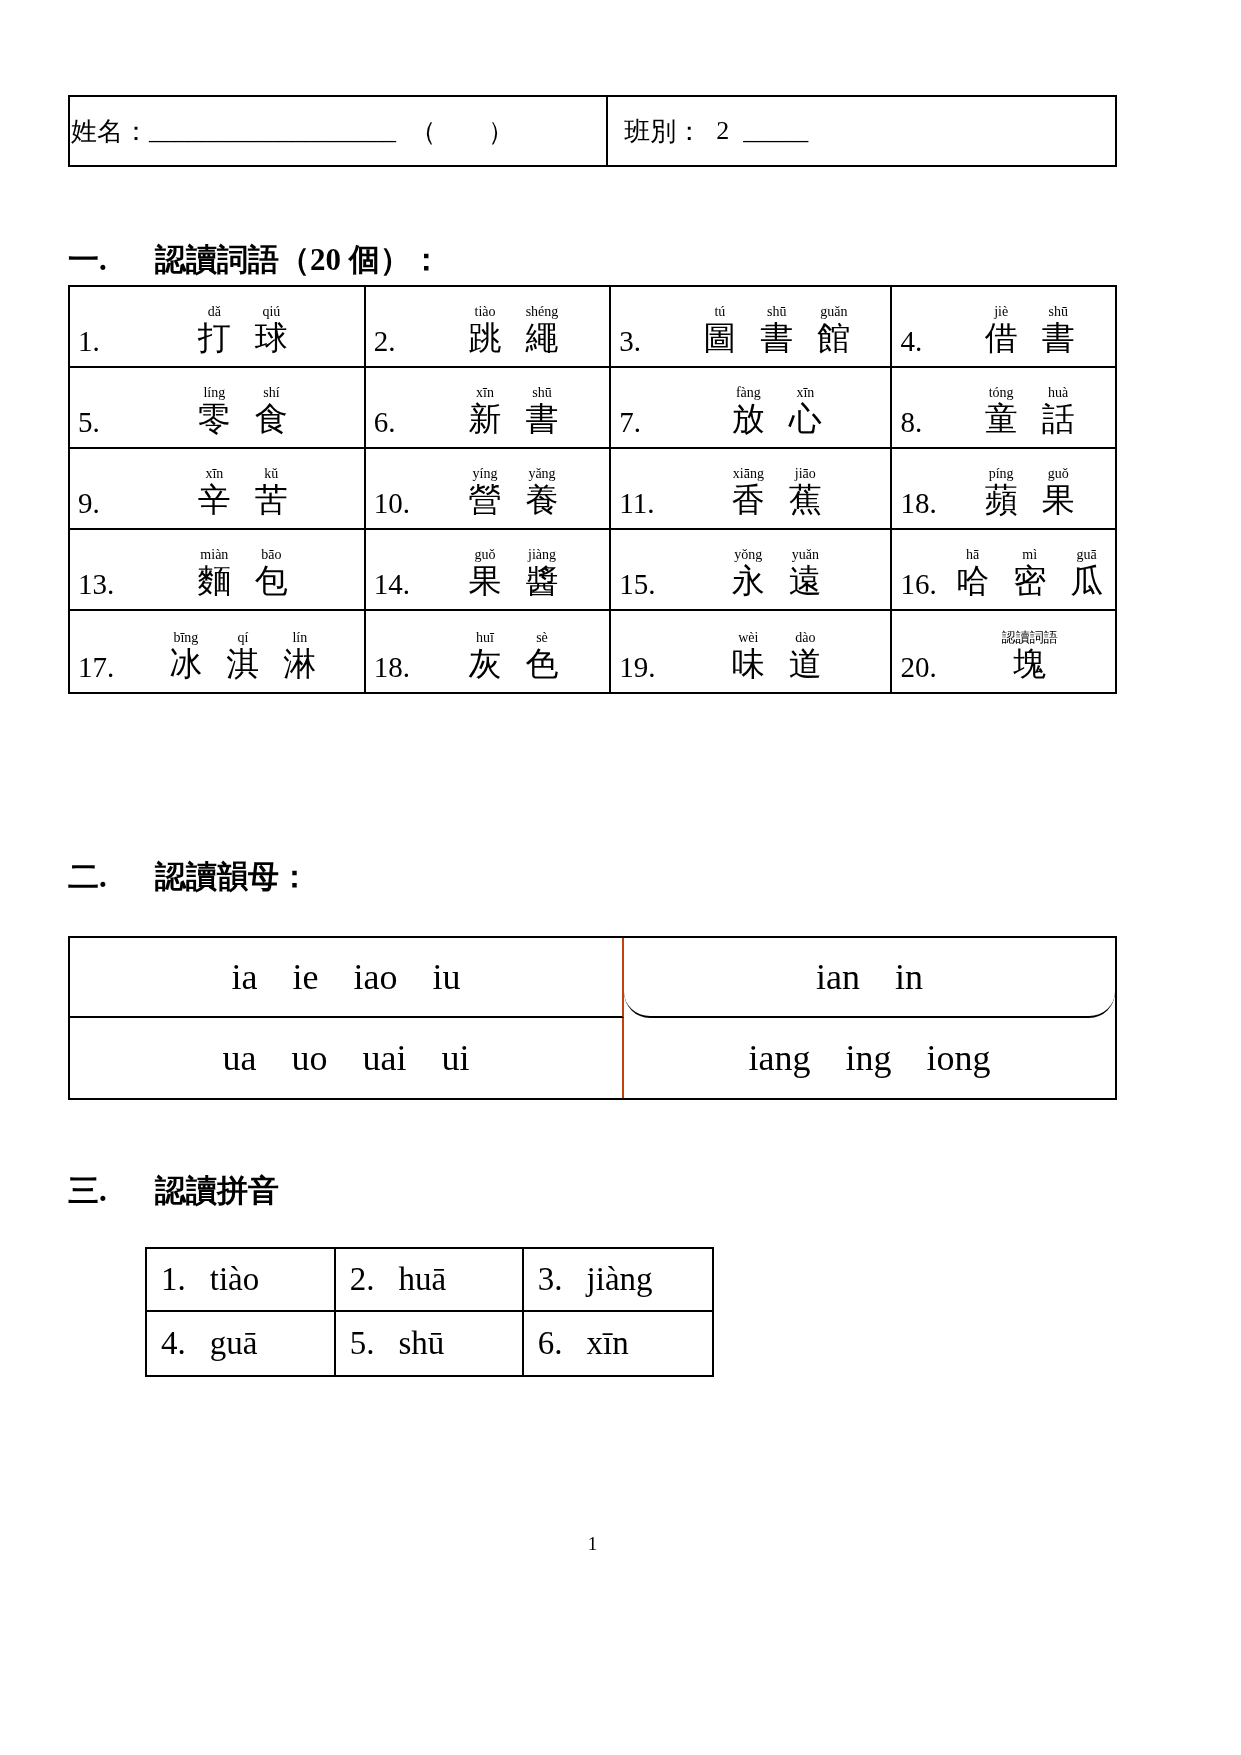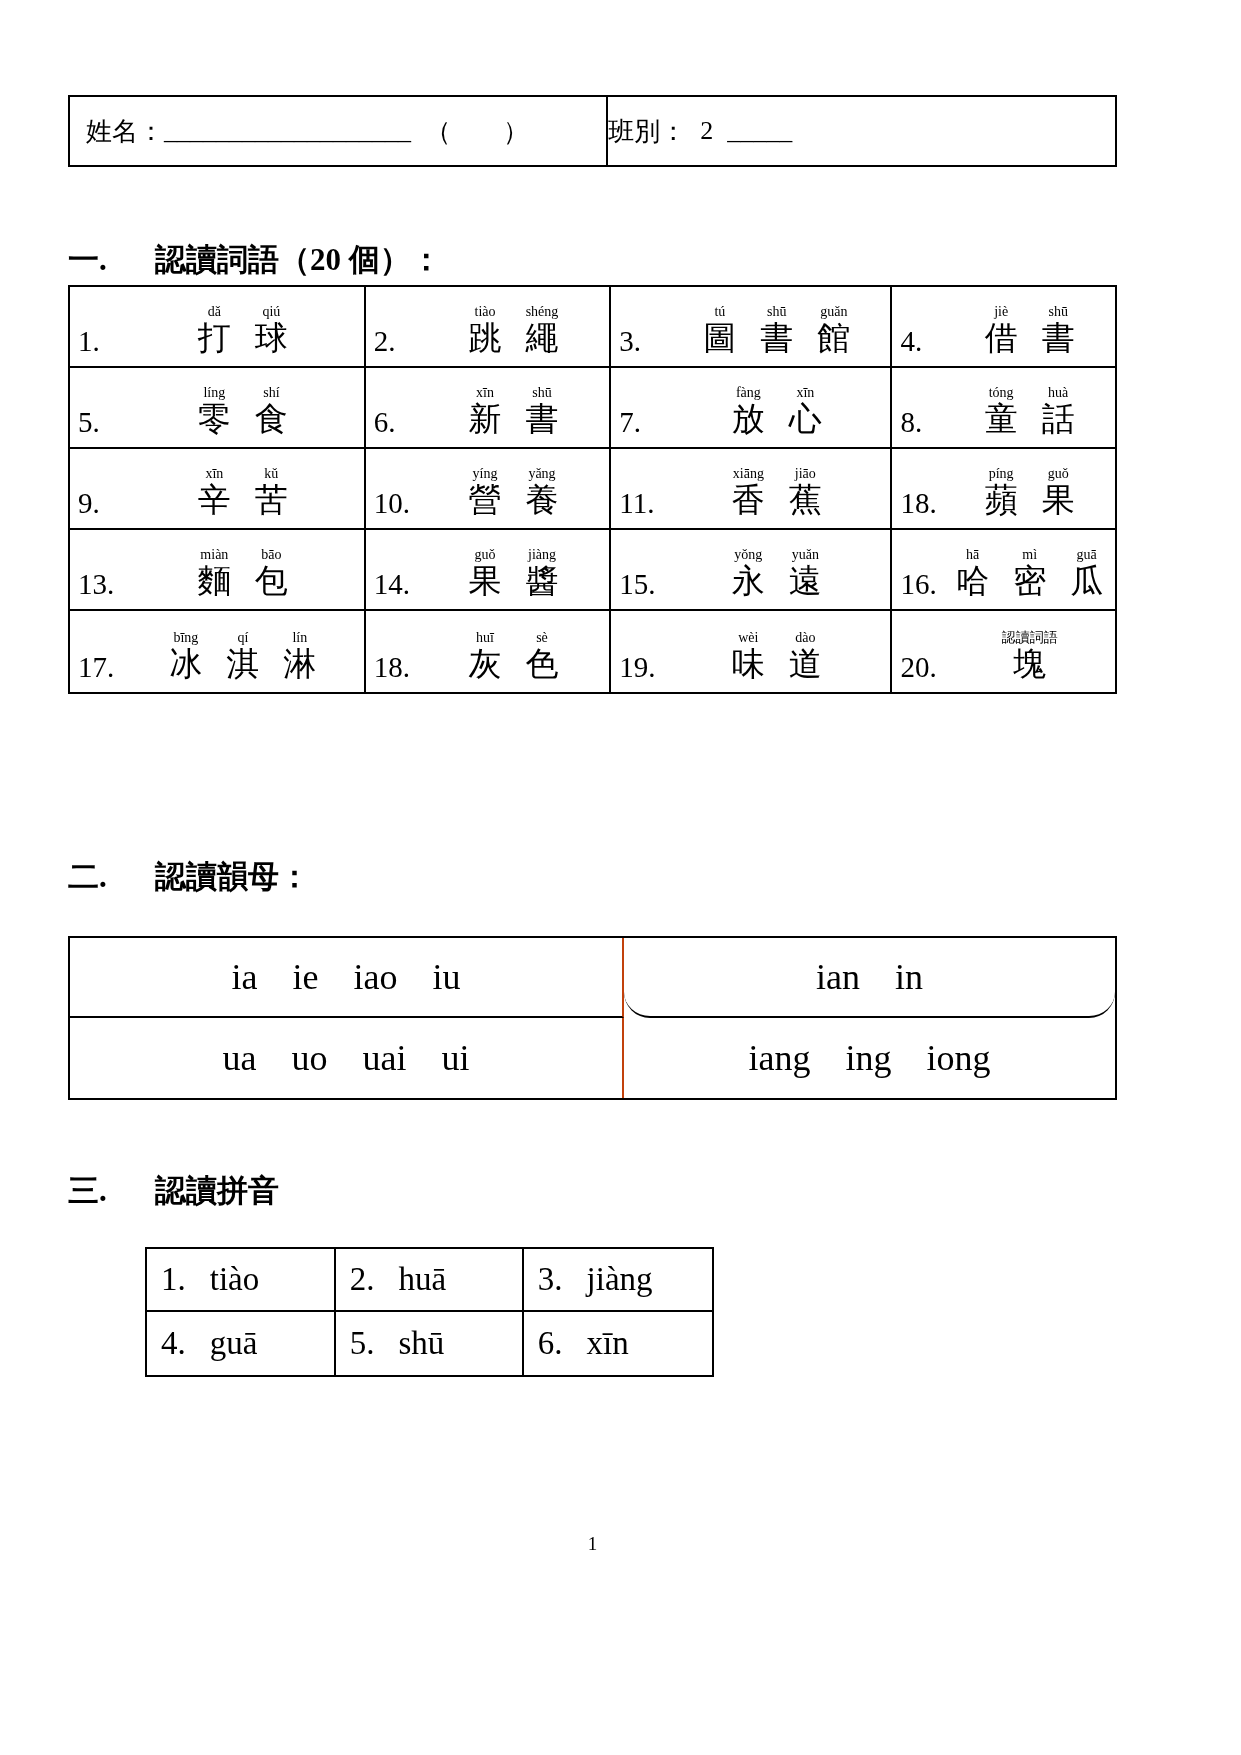--- a/index.html
+++ b/index.html
@@ -18,25 +18,25 @@
   .hdr-box { margin-top:95px; border:2px solid #000; }
   .hdr-title-area {
     border-bottom:2px solid #000;
     height:103px;
     display:flex; flex-direction:column; justify-content:space-evenly;
     text-align:center; font-size:27px; padding:4px 0;
   }
   .hdr-name-row { display:flex; height:68px; }
   .hdr-name-cell {
     width:51.5%; border-right:2px solid #000;
-    display:flex; align-items:center; padding-left:16px;
+    display:flex; align-items:center; padding-left:1px;
     font-size:26px; white-space:nowrap; box-sizing:border-box;
   }
   .hdr-class-cell {
-    flex:1; display:flex; align-items:center; 
+    flex:1; display:flex; align-items:center; padding-left:16px;
     font-size:26px; white-space:nowrap;
   }
   .blank { letter-spacing:0; }
   .sp { display:inline-block; width:14px; }
 
   
   .sec-heading {
     display:flex; align-items:flex-end;
     font-weight:bold; font-size:31px; height:48px; line-height:1.1;
   }

